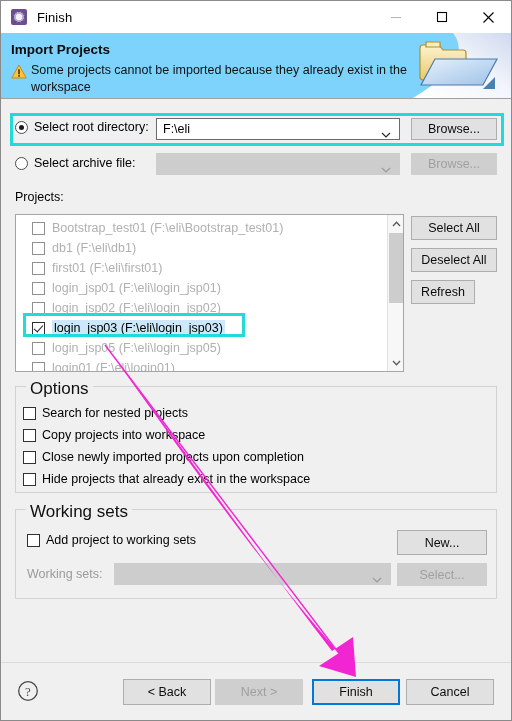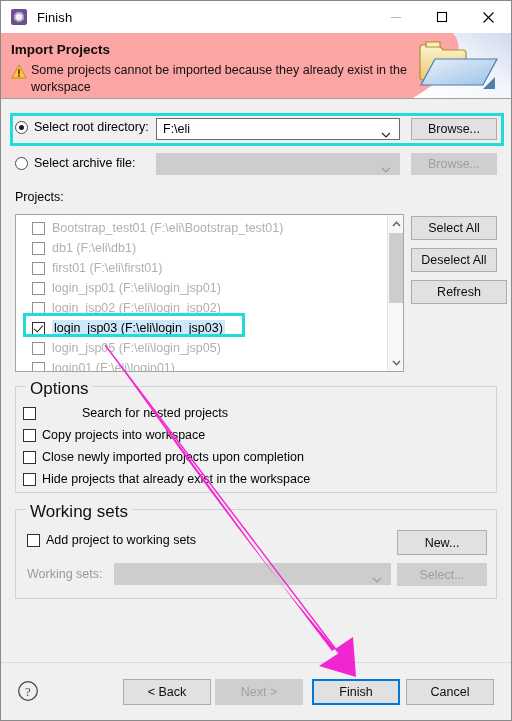--- a/index.html
+++ b/index.html
@@ -65,21 +65,21 @@
     width: 46px; height: 32px;
     display: flex; align-items: center; justify-content: center;
   }
   .win-btn svg { display: block; }
 
   
   .header {
     position: absolute;
     left: 0; top: 32px;
     width: 510px; height: 66px;
-    background: #fca5a5;
+    background: #7dd3fc;
     border-bottom: 1px solid #a0a0a0;
     box-sizing: border-box;
     overflow: hidden;
   }
   .header-title {
     position: absolute;
     left: 10px; top: 9px;
     font-size: 13.5px;
     font-weight: bold;
     color: #0b0b0b;
@@ -425,29 +425,29 @@
       <div class="vs-arrow" style="position:absolute;bottom:0;left:0;">
         <svg width="9" height="6" viewBox="0 0 9 6">
             <path d="M1 1 L4.5 4.7 L8 1" fill="none" stroke="#5a5a5a" stroke-width="1.3"></path>
           </svg>
       </div>
     </div>
   </div>
 
   <div class="btn" style="position:absolute;left:410px;top:215px;width:86px;height:24px;">Select All</div>
   <div class="btn" style="position:absolute;left:410px;top:247px;width:86px;height:24px;">Deselect All</div>
-  <div class="btn" style="position:absolute;left:410px;top:279px;width:96px;height:24px;">Refresh</div>
+  <div class="btn" style="position:absolute;left:410px;top:279px;width:64px;height:24px;">Refresh</div>
 
   <div class="hl-box" style="left:22px;top:312px;width:222px;height:24px;"></div>
 
   <div class="group" style="left:14px;top:385px;width:482px;height:107px;">
     <span class="group-title">Options</span>
   </div>
 
-  <div style="position:absolute;left:22px;top:405px;display:flex;align-items:center;gap:40px;">
+  <div style="position:absolute;left:22px;top:405px;display:flex;align-items:center;">
     <span class="cbox"></span>
     <span class="lbl" style="margin-left:6px;">Search for nested projects</span>
   </div>
   <div style="position:absolute;left:22px;top:427px;display:flex;align-items:center;">
     <span class="cbox"></span>
     <span class="lbl" style="margin-left:6px;">Copy projects into workspace</span>
   </div>
   <div style="position:absolute;left:22px;top:449px;display:flex;align-items:center;">
     <span class="cbox"></span>
     <span class="lbl" style="margin-left:6px;">Close newly imported projects upon completion</span>

